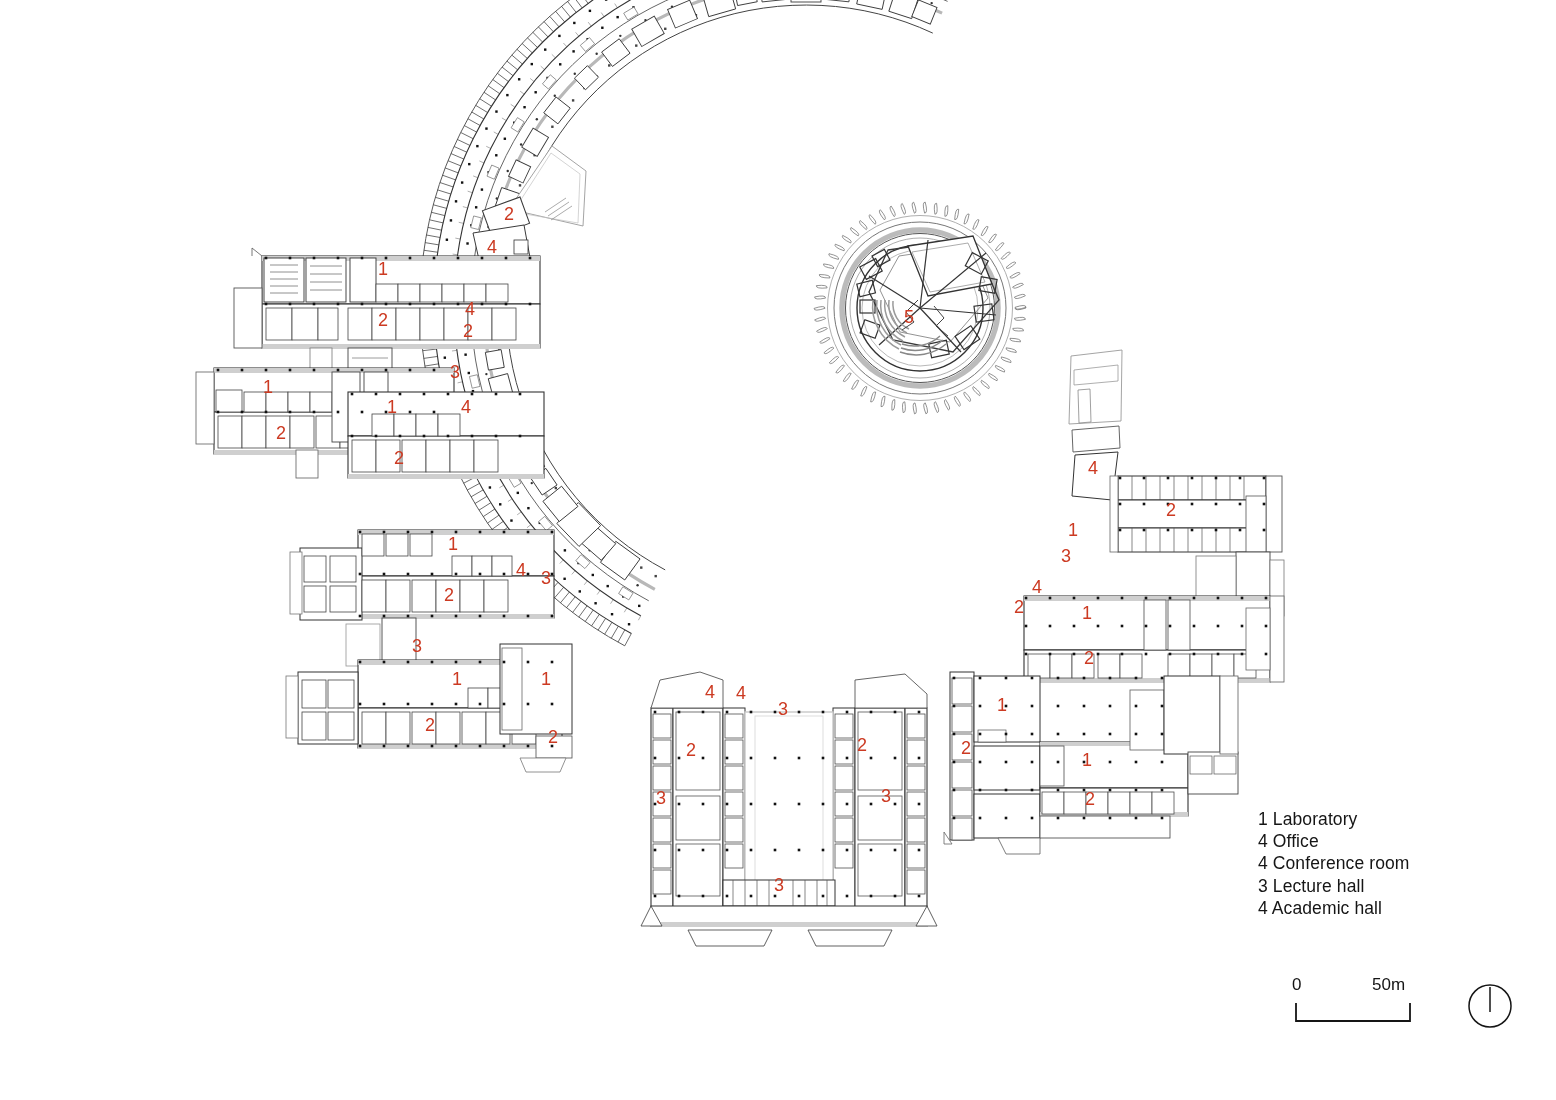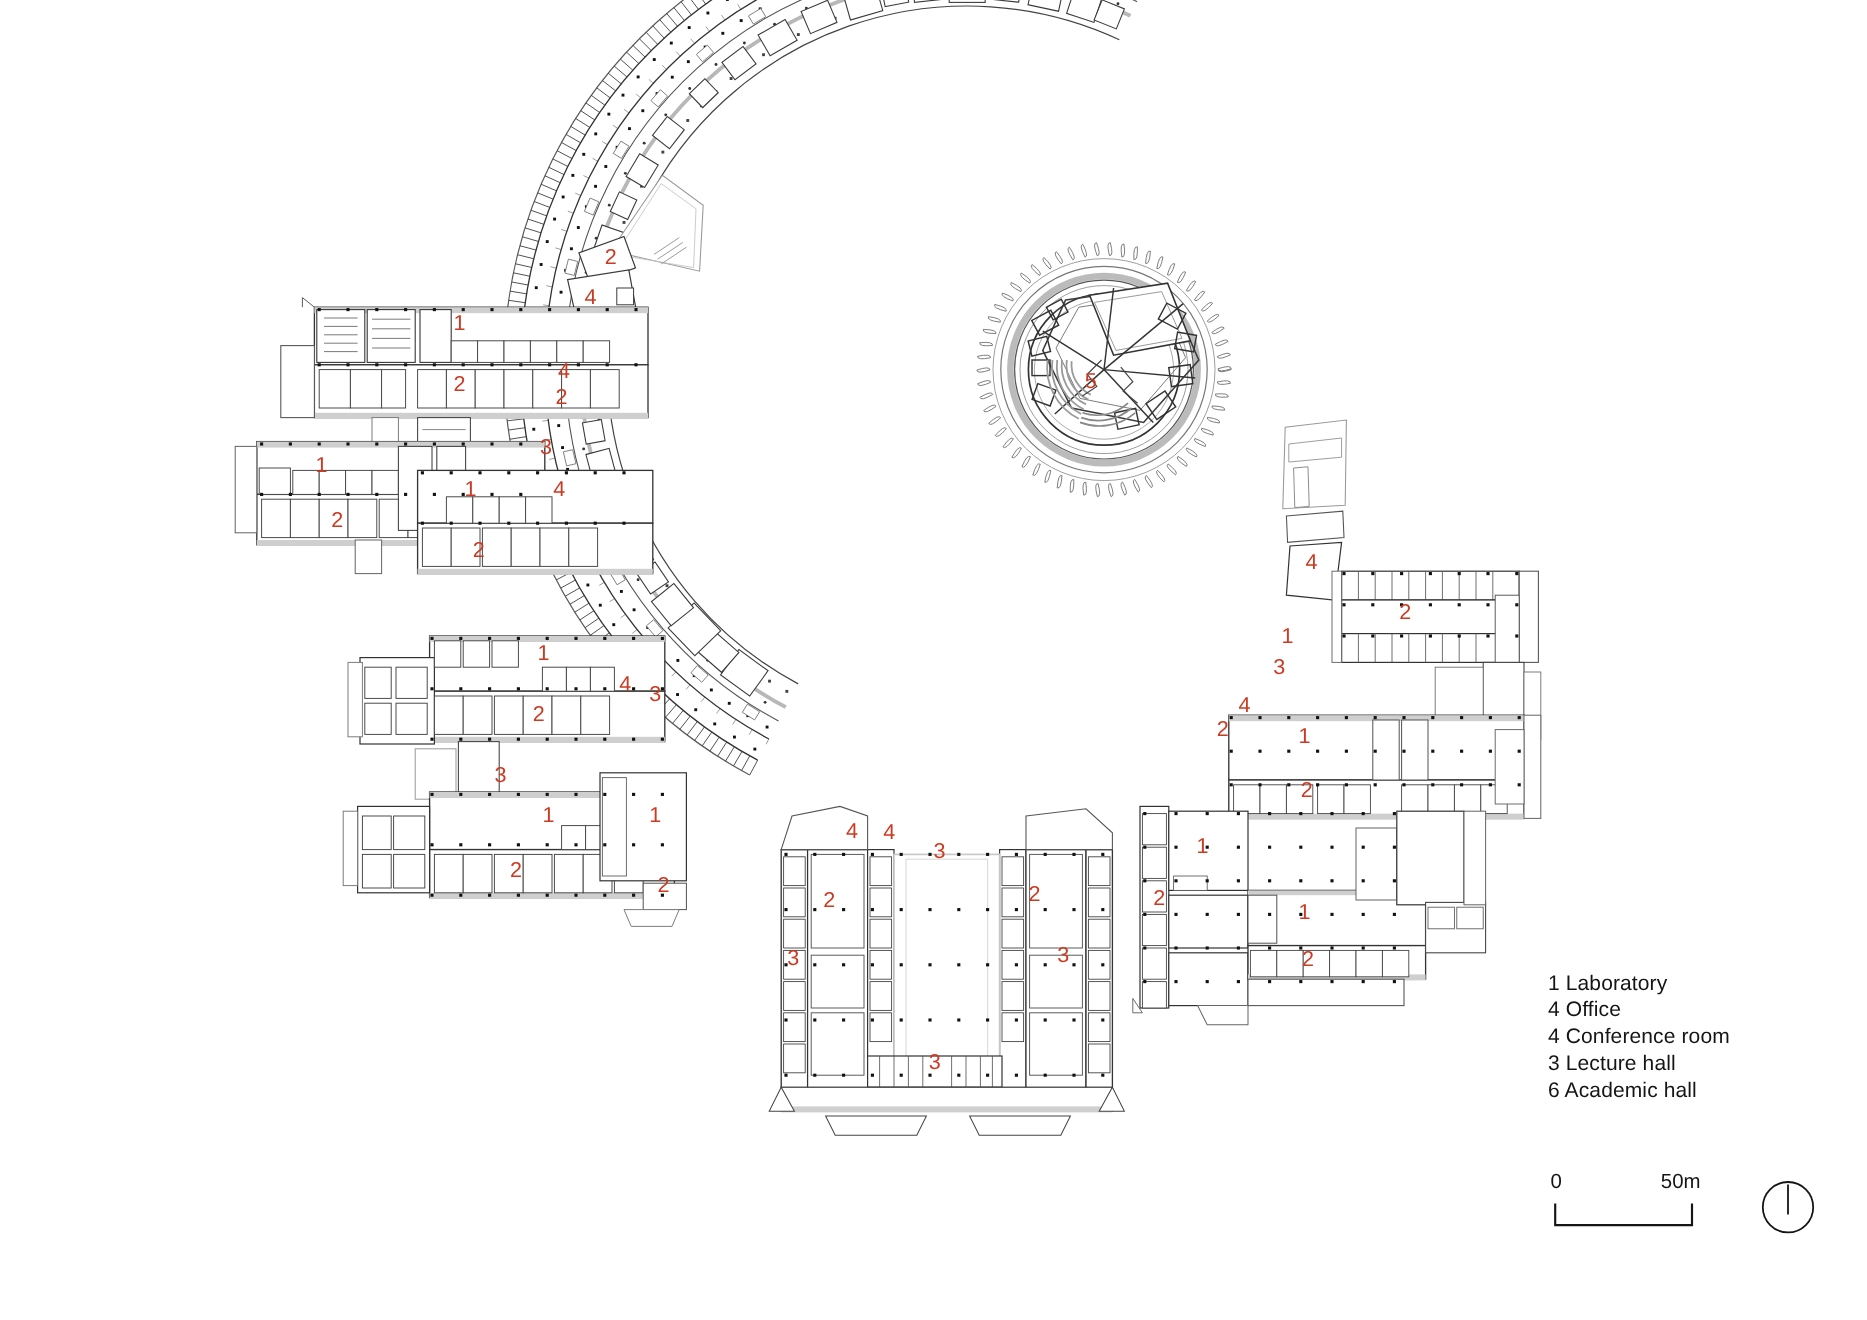--- a/index.html
+++ b/index.html
@@ -4,29 +4,29 @@
 <style>
   html,body{margin:0;padding:0;background:#ffffff;}
   body{
     width:1556px;height:1100px;overflow:hidden;
     font-family:"Liberation Sans","DejaVu Sans",sans-serif;
     color:#1a1a1a;position:relative;
   }
   #plan-root{position:absolute;inset:0;width:1556px;height:1100px;}
   svg{display:block;}
   .legend{
-    position:absolute;left:1290px;top:808px;
+    position:absolute;left:1258px;top:808px;
     font-size:17.5px;line-height:22.2px;color:#151515;
     letter-spacing:0.1px;white-space:nowrap;
   }
   .legend div{white-space:nowrap;}
   .scalewrap{position:absolute;left:1288px;top:975px;width:230px;height:60px;}
   .scalelabels{position:relative;height:24px;font-size:17px;color:#151515;}
   .scalelabels .z{position:absolute;left:4px;top:0;}
-  .scalelabels .m{position:absolute;left:96px;top:0;}
+  .scalelabels .m{position:absolute;left:84px;top:0;}
   .northwrap{position:absolute;left:1462px;top:978px;width:56px;height:56px;}
 </style>
 </head>
 <body>
 
 <div id="plan-root">
 
   <svg id="plan-svg" width="1556" height="1100" viewBox="0 0 1556 1100">
     <defs>
       <pattern id="hatchband" width="6" height="6" patternUnits="userSpaceOnUse" patternTransform="rotate(0)">
@@ -1350,21 +1350,21 @@
       <div style="position: absolute; left: 961px; top: 739px; font-size: 18px; font-weight: 400; color: rgb(204, 58, 34); font-family: &quot;Liberation Sans&quot;, &quot;DejaVu Sans&quot;, sans-serif; line-height: 1;">2</div>
       <div style="position: absolute; left: 1082px; top: 751px; font-size: 18px; font-weight: 400; color: rgb(204, 58, 34); font-family: &quot;Liberation Sans&quot;, &quot;DejaVu Sans&quot;, sans-serif; line-height: 1;">1</div>
       <div style="position: absolute; left: 1085px; top: 790px; font-size: 18px; font-weight: 400; color: rgb(204, 58, 34); font-family: &quot;Liberation Sans&quot;, &quot;DejaVu Sans&quot;, sans-serif; line-height: 1;">2</div>
     </div>
 
   <div class="legend">
     <div>1 Laboratory</div>
     <div>4 Office</div>
     <div>4 Conference room</div>
     <div>3 Lecture hall</div>
-    <div>6 Academic hall</div>
+    <div>4 Academic hall</div>
   </div>
 
   <div class="scalewrap">
     <div class="scalelabels">
       <span class="z">0</span>
       <span class="m">50m</span>
     </div>
     <svg width="140" height="30">
       <path d="M8 4 L8 22 L122 22 L122 4" fill="none" stroke="#151515" stroke-width="1.8"></path>
     </svg>

